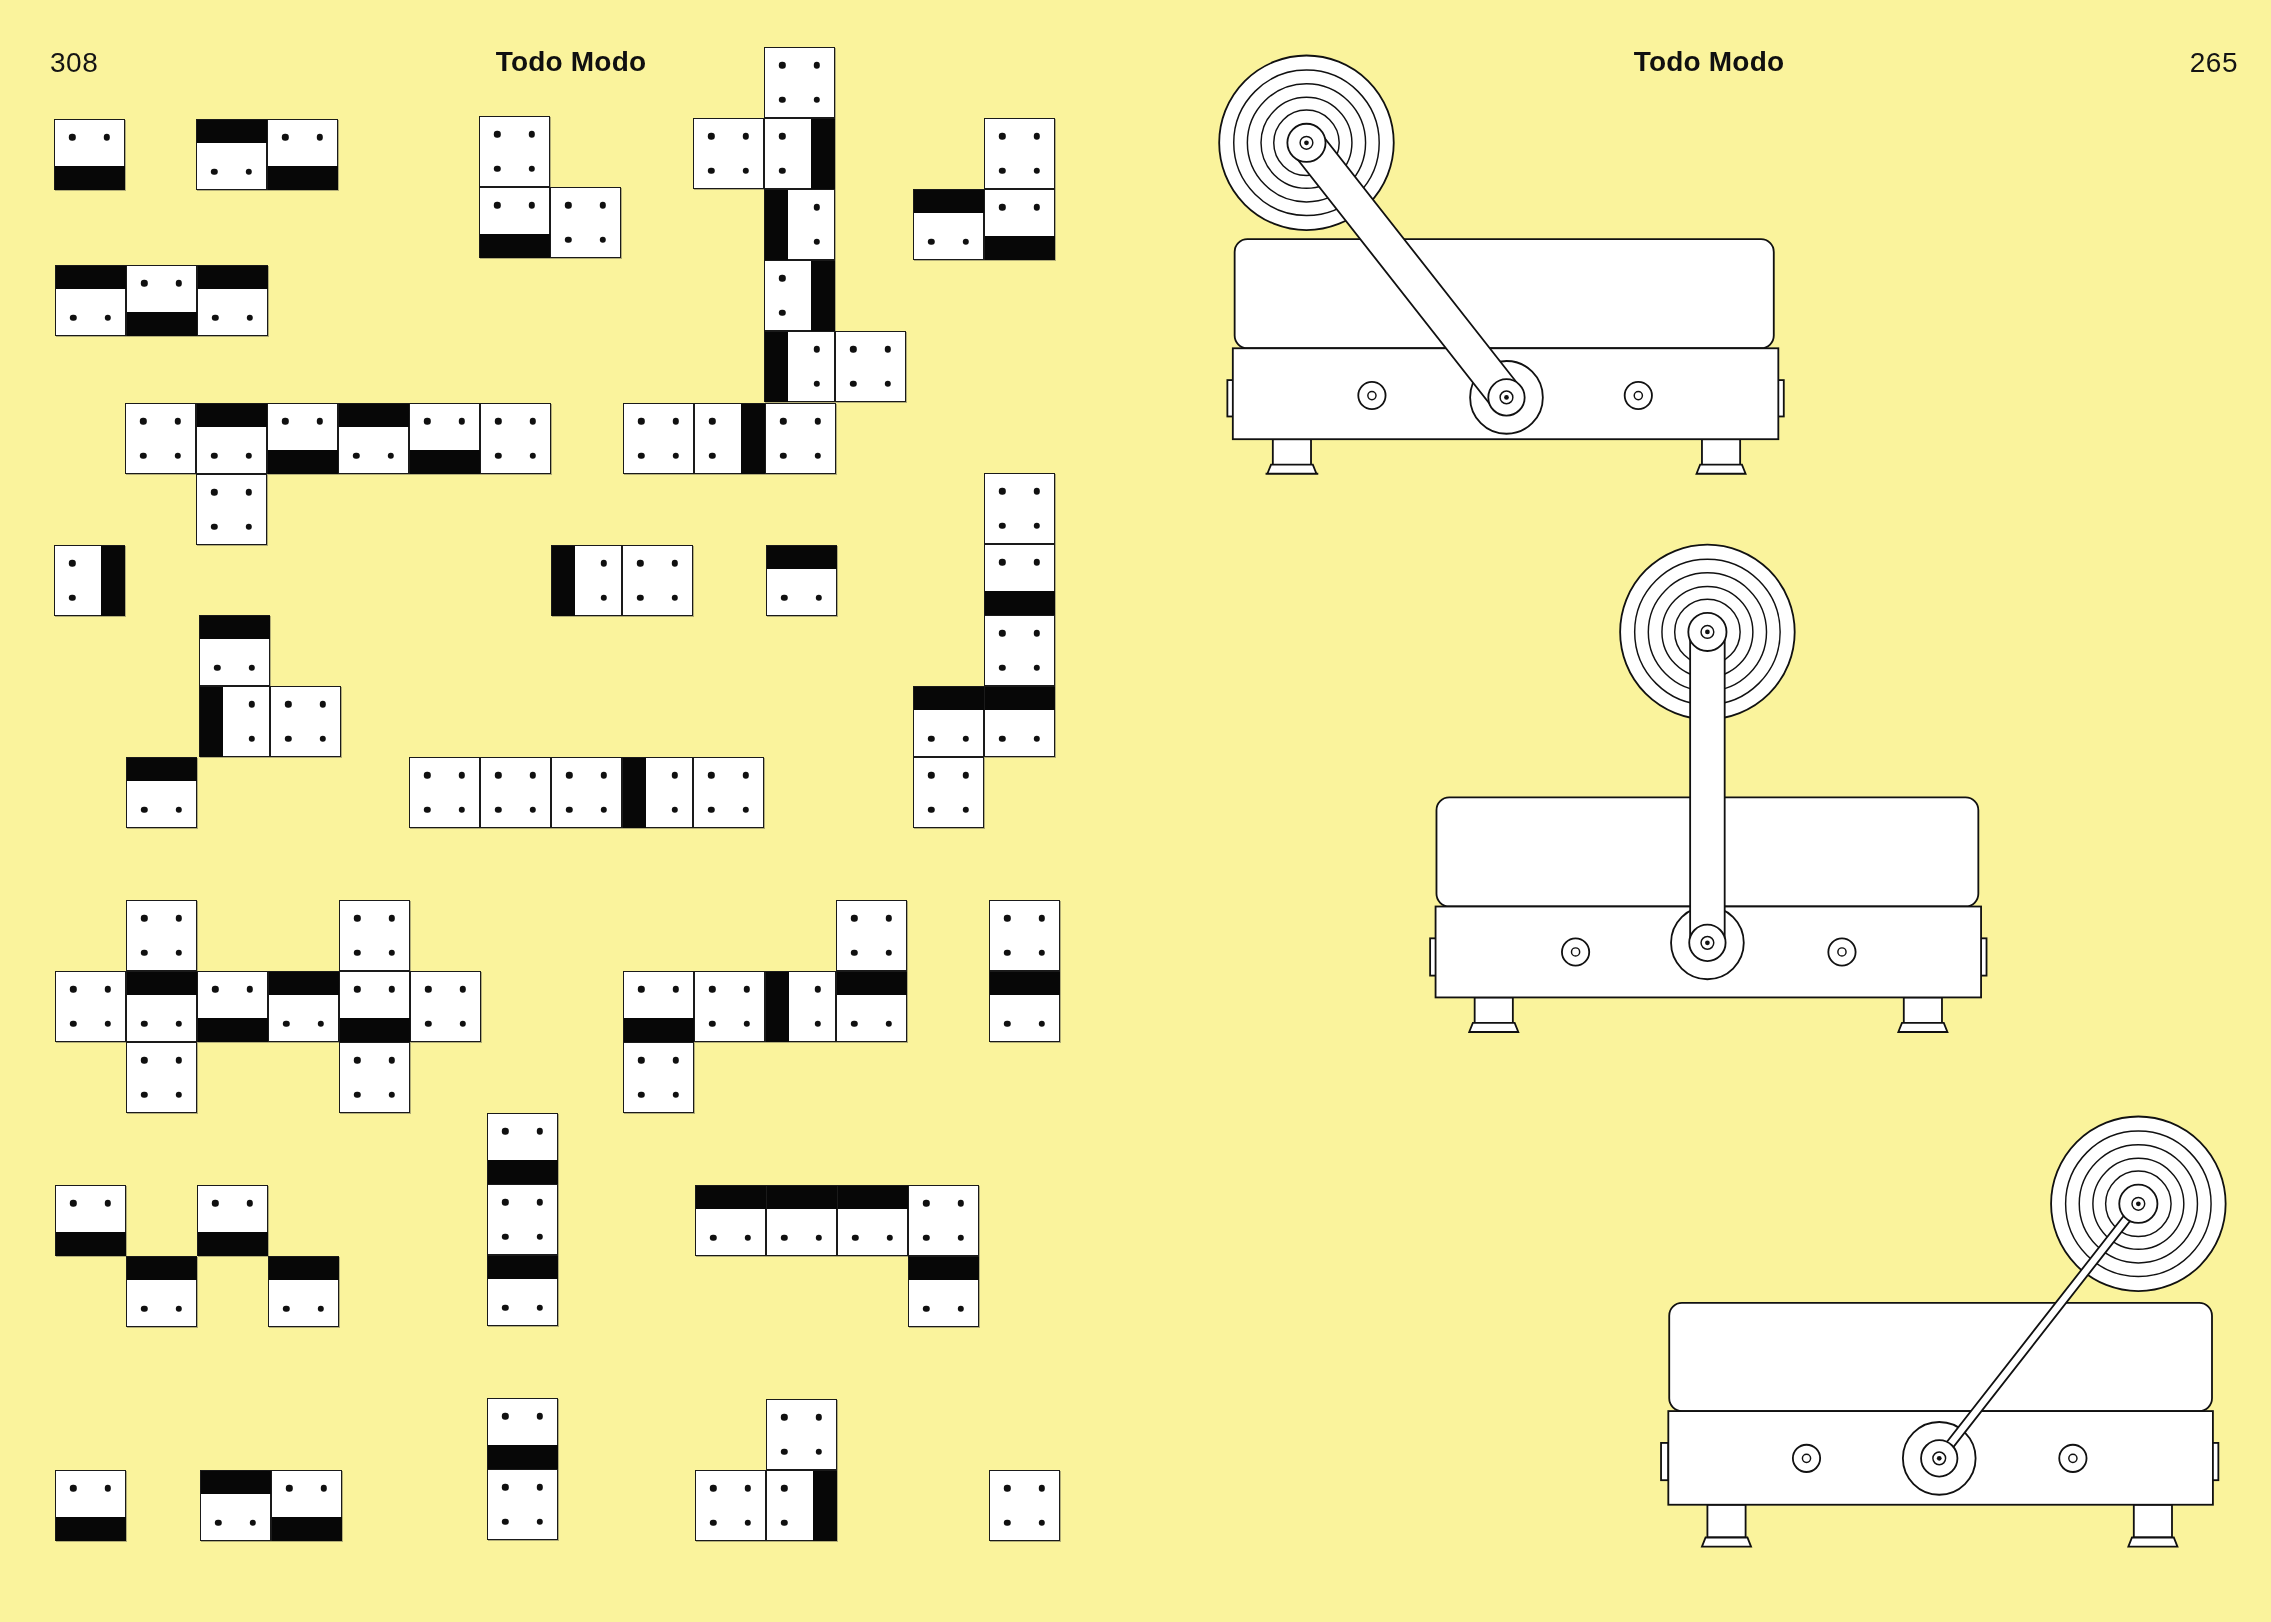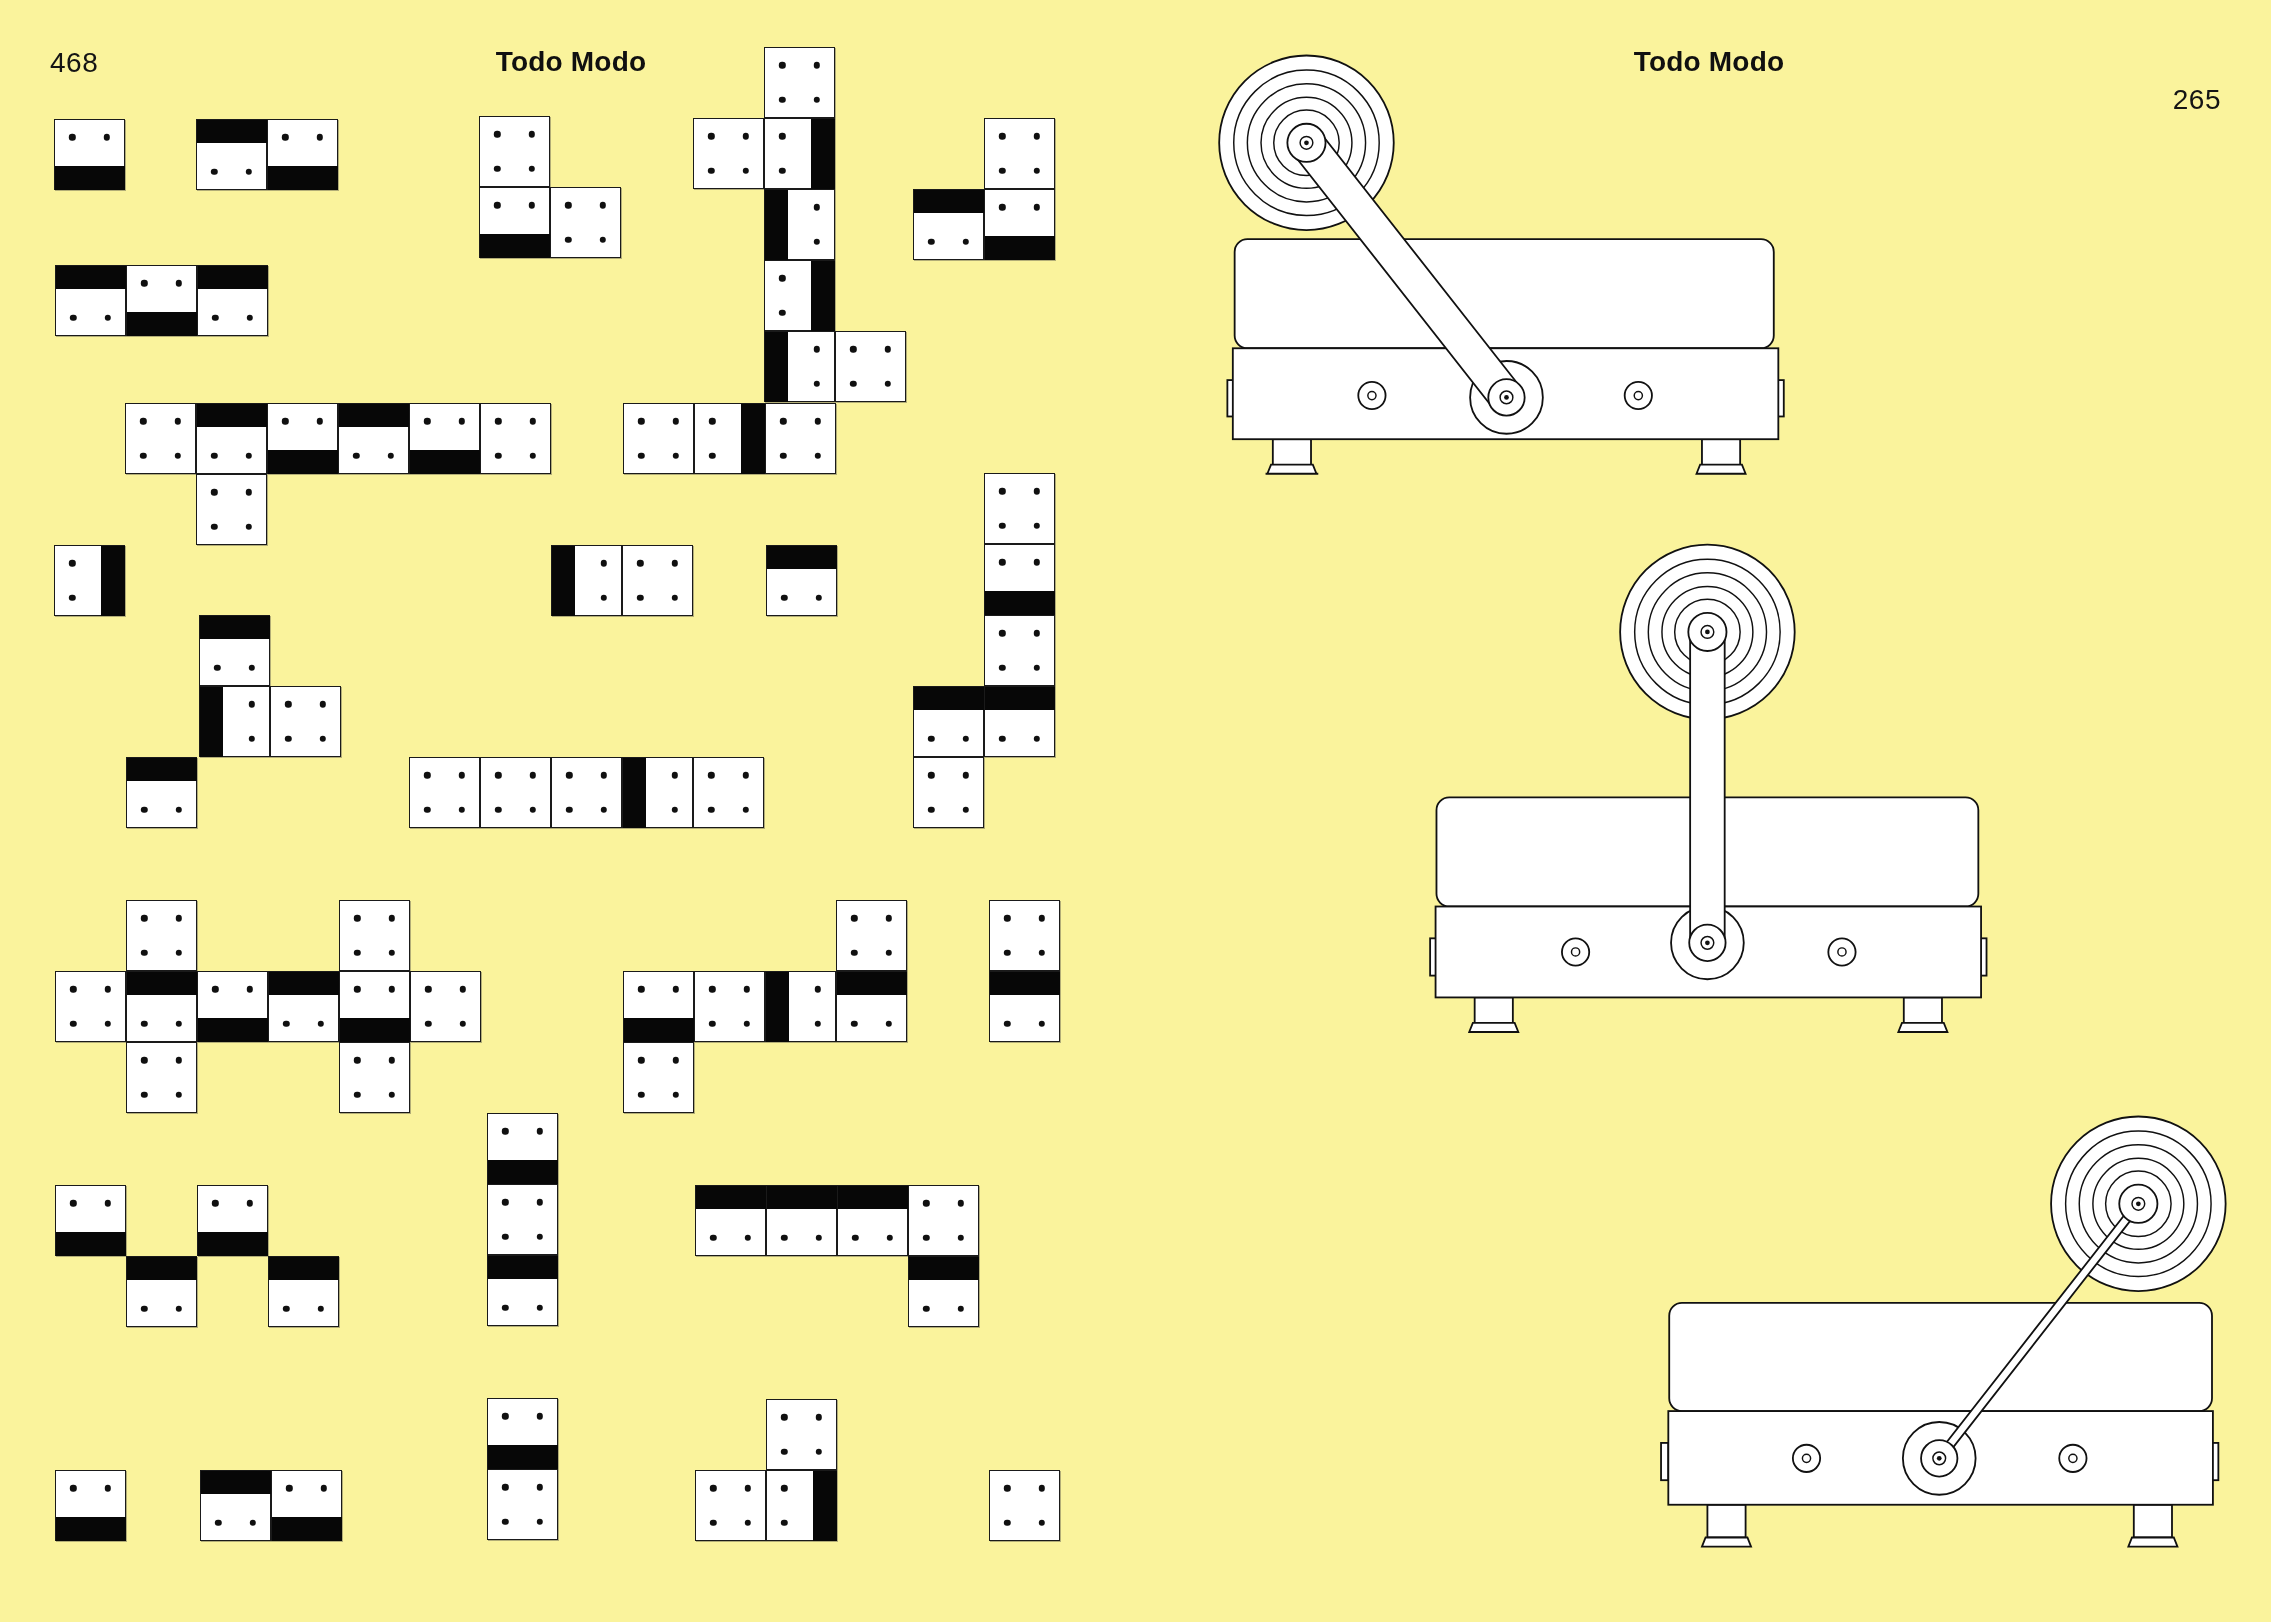--- a/index.html
+++ b/index.html
@@ -11,21 +11,21 @@
     position:relative;
     width:2272px;height:1623px;
     background:#FAF39C;
     overflow:hidden;
   }
   .page-number{
     position:absolute;top:47px;
     font-size:28px;color:#141414;letter-spacing:0.5px;
   }
   .page-number.left{left:50px;}
-  .page-number.right{right:51px;margin-top:37px;}
+  .page-number.right{right:34px;}
   .running-title{
     position:absolute;top:46px;
     font-size:28px;font-weight:700;color:#101010;
     transform:translateX(-50%);
     letter-spacing:0.2px;
   }
   .running-title.left{left:571px;}
   .running-title.right{left:1709px;}
 
   
@@ -55,21 +55,21 @@
   .drawing svg{display:block;overflow:visible;}
   .ln{fill:#ffffff;stroke:#111111;stroke-width:2;}
   .ln-thin{fill:none;stroke:#111111;stroke-width:1.6;}
   .ln-fill{fill:#111111;stroke:none;}
 </style>
 </head>
 <body>
 
 <div class="spread">
 
-  <div class="page-number left">468</div>
+  <div class="page-number left">308</div>
   <div class="running-title left">Todo Modo</div>
   <div class="running-title right">Todo Modo</div>
   <div class="page-number right">265</div>
 
   <div id="board">
       <div class="piece" style="left: 54px; top: 119px;">
         <div class="cell" style="left: 0px; top: 0px; background: rgb(255, 255, 255);">
           <div class="stripe bottom" style="background: rgb(7, 7, 7);"></div>
           <div class="dot" style="left: 25%; top: 25%; background: rgb(16, 16, 16);"></div>
           <div class="dot" style="left: 75%; top: 25%; background: rgb(16, 16, 16);"></div>

